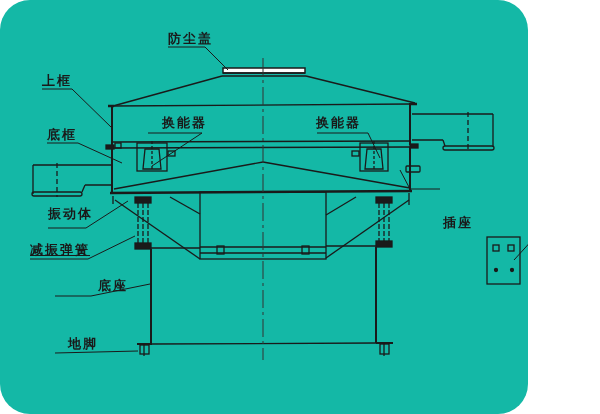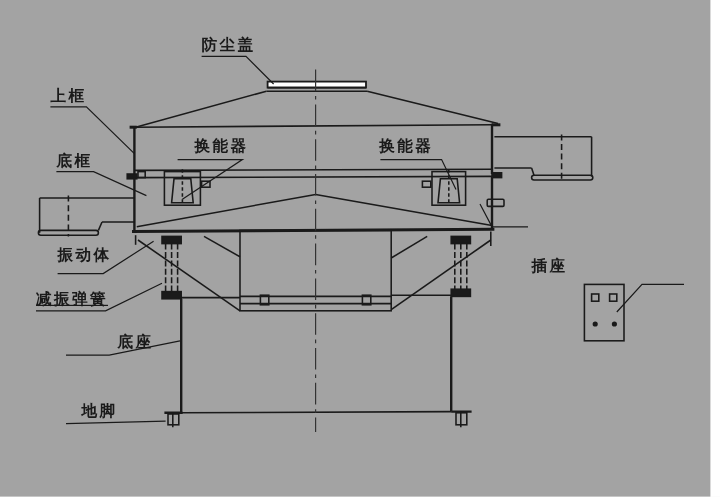--- a/index.html
+++ b/index.html
@@ -1,16 +1,16 @@
 <!DOCTYPE html>
 <html><head>
   <meta charset="utf-8">
   <style>
     html, body { margin: 0; padding: 0; background: #ffffff; }
-    .canvas { position: relative; width: 592px; height: 414px; background: #a3a3a3; overflow: hidden; }
+    .canvas { position: relative; width: 528px; height: 414px; background: #14b8a6; overflow: hidden; border-radius: 30px; }
     svg { position: absolute; left: 0; top: 0; }
     .lbl {
       position: absolute;
       font-family: "DejaVu Sans", sans-serif;
       font-size: 13px;
       font-weight: bold;
       color: #1a1a1a;
       letter-spacing: 2px;
       white-space: nowrap;
       line-height: 14px;

